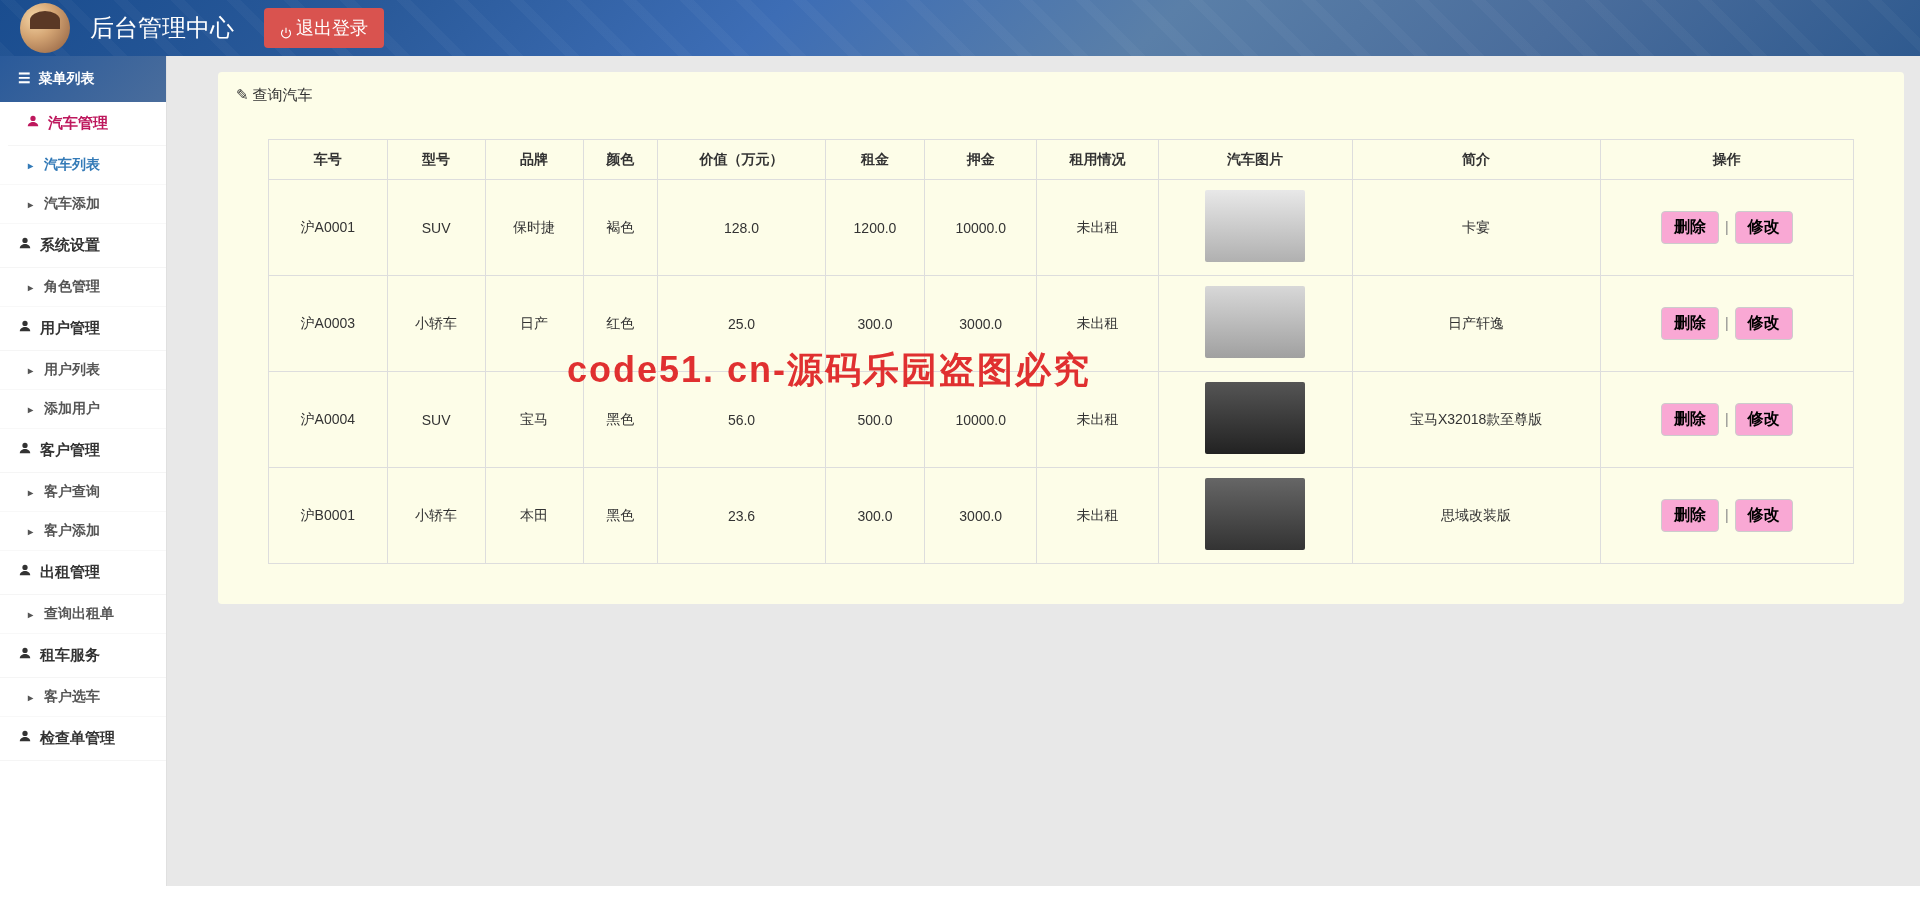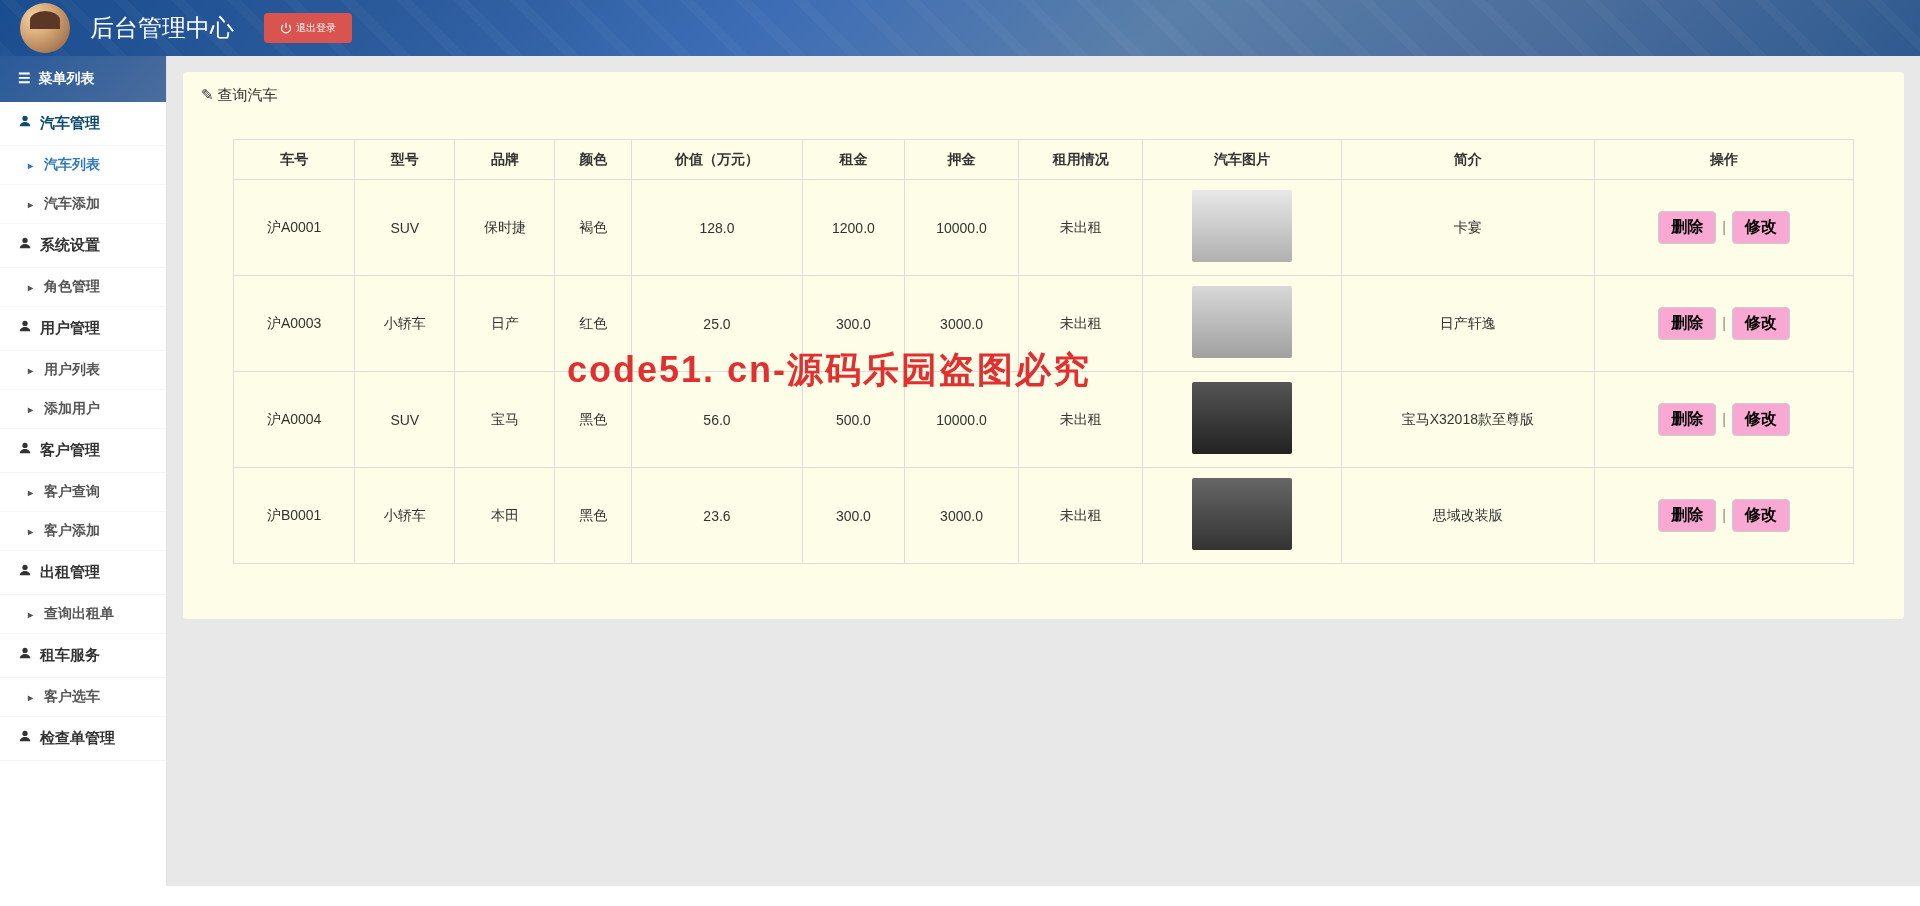--- a/index.html
+++ b/index.html
@@ -29,62 +29,62 @@
 }
 .avatar::after {
   content: '';
   position: absolute;
   top: 8px; left: 10px; right: 10px; height: 18px;
   background: #5a3825; border-radius: 50% 50% 0 0;
 }
 .app-title { color: #fff; font-size: 24px; font-weight: 400; z-index: 1; margin-right: 30px; }
 .logout-btn {
   background: #d9534f; color: #fff; border: none; padding: 8px 16px;
-  border-radius: 4px; font-size: 10px; cursor: pointer; z-index: 1;
+  border-radius: 4px; font-size: 18px; cursor: pointer; z-index: 1;
 }
 .power-icon { display: inline-block; width: 12px; height: 12px; margin-right: 4px; vertical-align: middle; }
 
 .main-area { display: flex; height: calc(100vh - 76px); }
 
 .sidebar {
   width: 167px; background: #fff; overflow-y: auto;
   border-right: 1px solid #e0e0e0;
 }
 .sidebar-header {
   padding: 14px 18px; font-weight: bold; font-size: 14px;
   background: linear-gradient(135deg, #2a5a9a 0%, #4a6d9c 100%);
   color: #fff;
 }
 .sidebar-header .menu-icon { display: inline-block; margin-right: 8px; }
 .nav-group {
   padding: 12px 18px; font-weight: bold; font-size: 15px;
   cursor: pointer; border-bottom: 1px solid #f5f5f5;
   color: #333;
 }
-.nav-group.active { color: #0c4a6e; }
+.nav-group.active { color: #be185d; margin-left: 8px; }
 .nav-group .group-icon { display: inline-block; width: 14px; margin-right: 8px; }
 .nav-item {
   padding: 10px 28px; font-size: 14px; cursor: pointer;
   color: #555; border-bottom: 1px solid #f8f8f8; font-weight: bold;
 }
 .nav-item.active { color: #337ab7; }
 .nav-item .chev { display: inline-block; width: 10px; margin-right: 6px; font-size: 10px; }
 
 .content-wrap {
   flex: 1; background: #e8e8e8; overflow: auto; padding: 16px;
   position: relative;
 }
 .panel {
-  background: #fdfde8; border-radius: 4px; padding: 0;
+  background: #fdfde8; border-radius: 4px; padding: 0; margin-left: 35px;
 }
 .panel-header {
   padding: 14px 18px; font-size: 15px; color: #333;
 }
 .edit-icon { display: inline-block; margin-right: 4px; }
-.table-wrap { padding: 20px 50px 55px 50px; }
+.table-wrap { padding: 20px 50px 40px 50px; }
 table { width: 100%; border-collapse: collapse; background: #fdfde8; }
 th, td {
   border: 1px solid #ddd; padding: 10px 8px; text-align: center;
   font-size: 14px; vertical-align: middle;
 }
 th { font-weight: bold; background: #fdfde8; height: 40px; }
 td { height: 90px; }
 .car-img {
   width: 100px; height: 72px; display: inline-block;
   background: linear-gradient(180deg, #c8d8e8 0%, #8a9aaa 100%);

